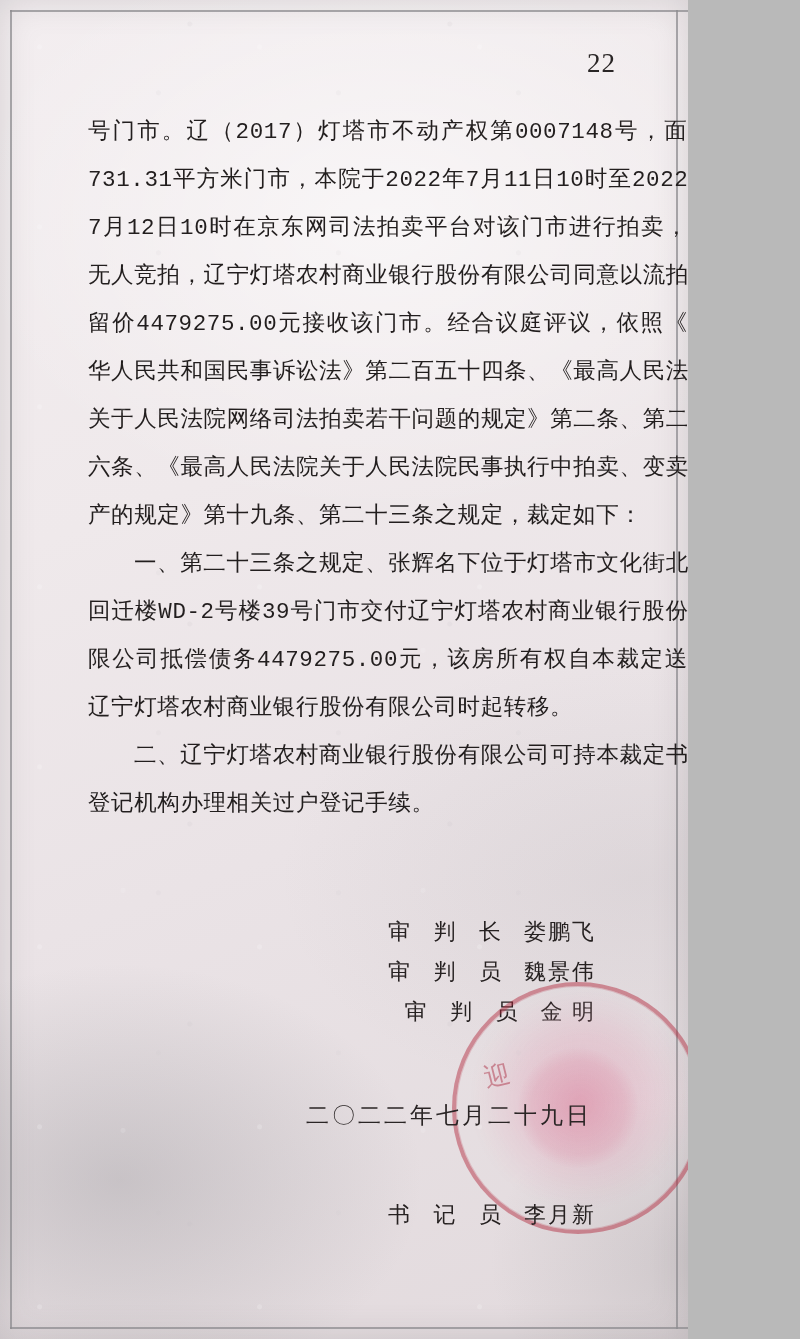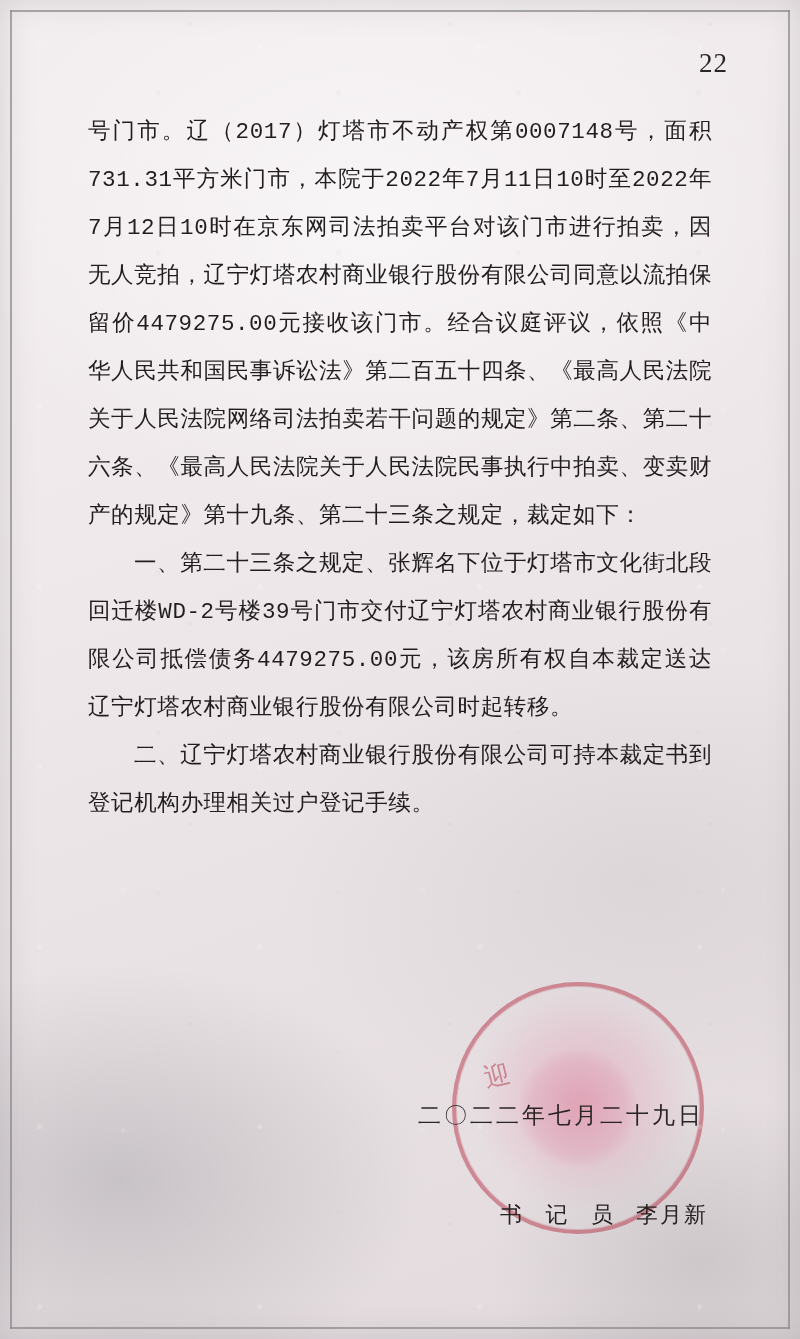--- a/index.html
+++ b/index.html
@@ -2,21 +2,21 @@
 <html lang="zh"><head>
 <meta charset="utf-8">
 <style>
   html, body {
     margin: 0;
     padding: 0;
     background: #b9b9b9;
   }
   #page {
     position: relative;
-    width: 800px;
+    width: 688px;
     height: 1339px;
     overflow: hidden;
     background:
       radial-gradient(ellipse 420px 300px at 120px 1180px, rgba(120,120,125,0.28), rgba(120,120,125,0) 72%),
       radial-gradient(ellipse 300px 240px at 700px 1260px, rgba(130,128,130,0.22), rgba(130,128,130,0) 70%),
       radial-gradient(ellipse 500px 320px at 640px 880px, rgba(150,145,150,0.14), rgba(150,145,150,0) 72%),
       radial-gradient(ellipse 600px 420px at 380px 220px, rgba(255,255,255,0.55), rgba(255,255,255,0) 70%),
       linear-gradient(160deg, #f3eef0 0%, #efe9eb 35%, #eae3e6 60%, #e2dadd 100%);
     font-family: "Liberation Serif", "DejaVu Serif", serif;
     color: #23201f;
@@ -159,20 +159,31 @@
   <div class="edge bottom"></div>
 
   <div class="page-number">22</div>
 
   <div class="body-text">
     <p class="para">号门市。辽（2017）灯塔市不动产权第0007148号，面积731.31平方米门市，本院于2022年7月11日10时至2022年7月12日10时在京东网司法拍卖平台对该门市进行拍卖，因无人竞拍，辽宁灯塔农村商业银行股份有限公司同意以流拍保留价4479275.00元接收该门市。经合议庭评议，依照《中华人民共和国民事诉讼法》第二百五十四条、《最高人民法院关于人民法院网络司法拍卖若干问题的规定》第二条、第二十六条、《最高人民法院关于人民法院民事执行中拍卖、变卖财产的规定》第十九条、第二十三条之规定，裁定如下：</p>
     <p class="para indent">一、第二十三条之规定、张辉名下位于灯塔市文化街北段回迁楼WD-2号楼39号门市交付辽宁灯塔农村商业银行股份有限公司抵偿债务4479275.00元，该房所有权自本裁定送达辽宁灯塔农村商业银行股份有限公司时起转移。</p>
     <p class="para indent">二、辽宁灯塔农村商业银行股份有限公司可持本裁定书到登记机构办理相关过户登记手续。</p>
   </div>
 
+  <div class="signatures">
+    <div class="sig-row">
+      <span class="sig-role">审 判 长</span><span class="sig-name">娄鹏飞</span>
+    </div>
+    <div class="sig-row">
+      <span class="sig-role">审 判 员</span><span class="sig-name">魏景伟</span>
+    </div>
+    <div class="sig-row">
+      <span class="sig-role">审 判 员</span><span class="sig-name">金 明</span>
+    </div>
+  </div>
 
   <div class="seal">
     <div class="seal-star"></div>
     <div class="seal-mark">迎</div>
   </div>
 
   <div class="date-line">二〇二二年七月二十九日</div>
 
   <div class="clerk-line">
     <span class="clerk-role">书 记 员</span><span class="clerk-name">李月新</span>

